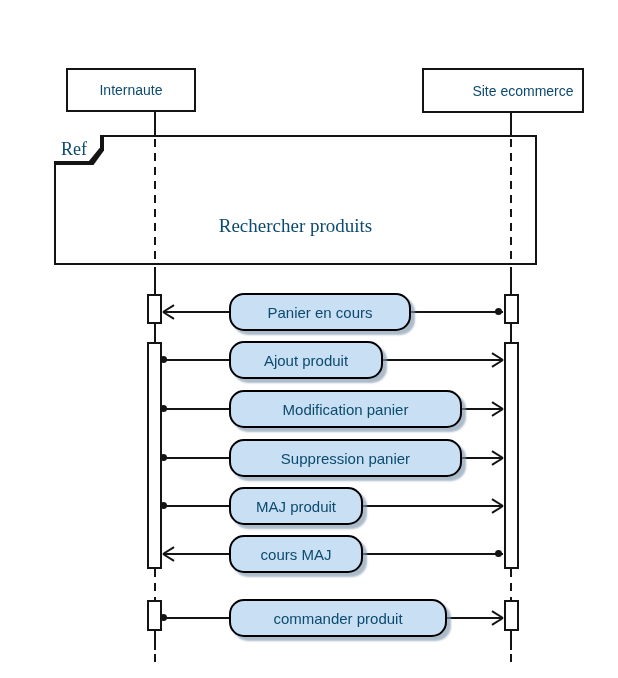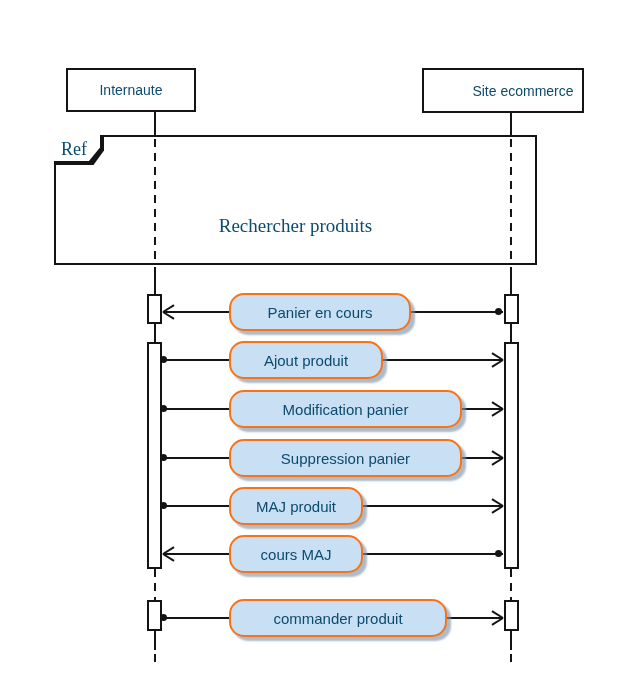--- a/index.html
+++ b/index.html
@@ -79,21 +79,21 @@
   .msg.right .ah { left:490px; }
   .ah::before, .ah::after { content:""; position:absolute; width:13px; height:2px;
                             background:#141414; top:8px; }
   .msg.left  .ah::before { left:0; transform-origin:left center;  transform:rotate(32deg); }
   .msg.left  .ah::after  { left:0; transform-origin:left center;  transform:rotate(-32deg); }
   .msg.right .ah::before { right:0; transform-origin:right center; transform:rotate(32deg); }
   .msg.right .ah::after  { right:0; transform-origin:right center; transform:rotate(-32deg); }
 
   .capsule { position:absolute; left:229px; width:var(--w); height:38px;
              top:calc(var(--y) - 19px);
-             border:2px solid #f97316; border-radius:15px; background:#C8DFF4;
+             border:2px solid #000000; border-radius:15px; background:#C8DFF4;
              box-shadow:4px 4px 2px rgba(127,150,174,0.65);
              display:flex; align-items:center; justify-content:center;
              font-size:15px; box-sizing:border-box; }
 </style>
 </head>
 <body>
 
 <div class="canvas">
 
   <div class="pbox" id="p1">

